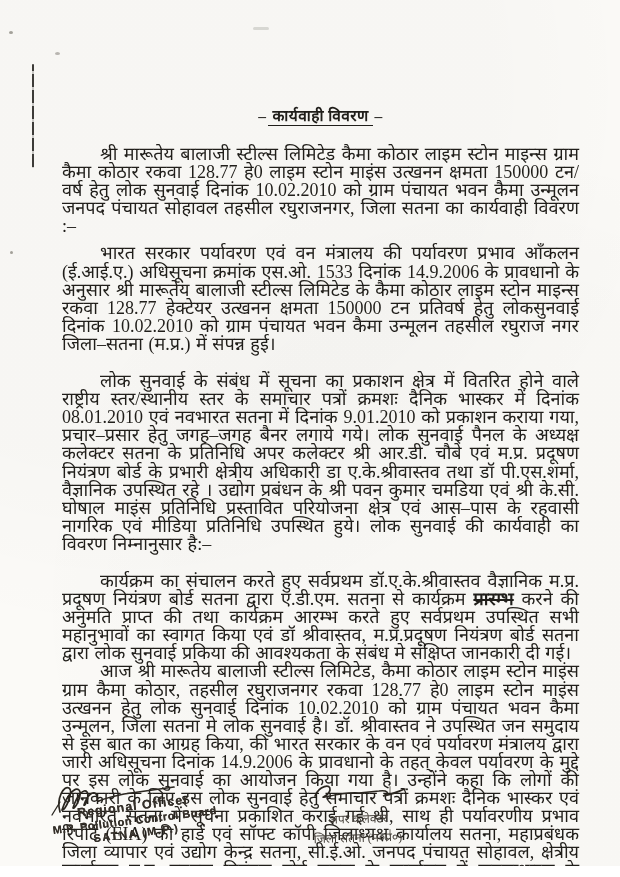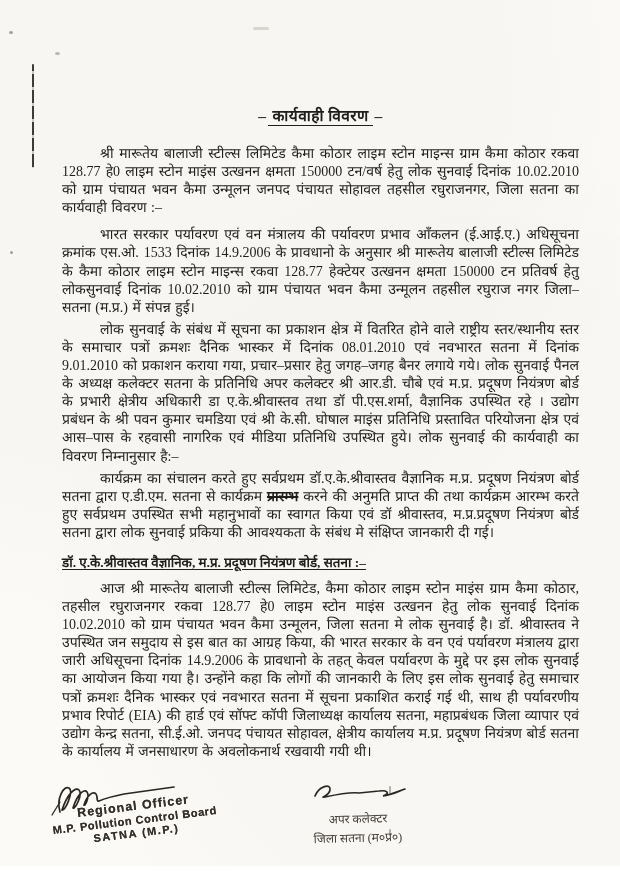--- a/index.html
+++ b/index.html
@@ -43,28 +43,28 @@
     margin-bottom:19px;
     white-space:nowrap;
   }
   .doc-title .tword {
     border-bottom:1.4px solid #201e1a;
     padding:0 4px 1px 4px;
   }
   .doc-title .dash { padding:0 2px; }
 
   p.body-para {
-    font-size:14px;
+    font-size:18px;
     line-height:18.1px;
     text-align:justify;
     text-indent:38px;
     word-spacing:1px;
   }
   p.no-gap { margin-top:9px; }
-  p.gap    { margin-top:4px; }
+  p.gap    { margin-top:19px; }
 
   .struck { text-decoration:line-through; text-decoration-thickness:1.5px;font-weight:bold; }
 
   h2.section-heading {
     margin-top:12px;
     font-size:13.4px; font-weight:700;
     line-height:18px;
     text-decoration:underline;
     text-underline-offset:2px;
   }
@@ -112,21 +112,20 @@
     </div>
 
     <p class="body-para">श्री मारूतेय बालाजी स्टील्स लिमिटेड कैमा कोठार लाइम स्टोन माइन्स ग्राम कैमा कोठार रकवा 128.77 हे0 लाइम स्टोन माइंस उत्खनन क्षमता 150000 टन/वर्ष  हेतु लोक सुनवाई दिनांक 10.02.2010 को ग्राम पंचायत भवन कैमा उन्मूलन जनपद पंचायत सोहावल तहसील रघुराजनगर, जिला सतना का कार्यवाही विवरण :–</p>
 
     <p class="body-para no-gap">भारत सरकार पर्यावरण एवं वन मंत्रालय की पर्यावरण प्रभाव आँकलन (ई.आई.ए.) अधिसूचना क्रमांक एस.ओ. 1533 दिनांक 14.9.2006 के प्रावधानो के अनुसार श्री मारूतेय बालाजी स्टील्स लिमिटेड के कैमा कोठार लाइम स्टोन माइन्स रकवा 128.77 हेक्टेयर उत्खनन क्षमता 150000 टन प्रतिवर्ष हेतु लोकसुनवाई दिनांक 10.02.2010 को ग्राम पंचायत भवन कैमा उन्मूलन तहसील रघुराज नगर जिला–सतना (म.प्र.) में संपन्न हुई।</p>
 
     <p class="body-para gap">लोक सुनवाई के संबंध में सूचना का प्रकाशन क्षेत्र में वितरित होने वाले राष्ट्रीय स्तर/स्थानीय स्तर के समाचार पत्रों क्रमशः दैनिक भास्कर में दिनांक 08.01.2010 एवं नवभारत सतना में दिनांक 9.01.2010 को प्रकाशन कराया गया, प्रचार–प्रसार हेतु जगह–जगह बैनर लगाये गये। लोक सुनवाई पैनल के अध्यक्ष कलेक्टर सतना के प्रतिनिधि अपर कलेक्टर श्री आर.डी. चौबे एवं म.प्र. प्रदूषण नियंत्रण बोर्ड के प्रभारी क्षेत्रीय अधिकारी डा ए.के.श्रीवास्तव तथा डॉ पी.एस.शर्मा, वैज्ञानिक उपस्थित रहे ।  उद्योग प्रबंधन के श्री पवन कुमार चमडिया एवं श्री के.सी. घोषाल माइंस प्रतिनिधि प्रस्तावित परियोजना क्षेत्र एवं आस–पास के रहवासी नागरिक एवं मीडिया प्रतिनिधि उपस्थित हुये। लोक सुनवाई की कार्यवाही का विवरण निम्नानुसार है:–</p>
 
     <p class="body-para gap"><span>कार्यक्रम का संचालन करते हुए सर्वप्रथम डॉ.ए.के.श्रीवास्तव वैज्ञानिक म.प्र. प्रदूषण नियंत्रण बोर्ड सतना द्वारा ए.डी.एम. सतना से कार्यक्रम </span><span class="struck">प्रारम्भ</span><span> करने की अनुमति प्राप्त की तथा कार्यक्रम आरम्भ करते हुए सर्वप्रथम उपस्थित सभी महानुभावों का स्वागत किया एवं डॉ श्रीवास्तव, म.प्र.प्रदूषण नियंत्रण बोर्ड सतना द्वारा लोक सुनवाई प्रकिया की आवश्यकता के संबंध मे संक्षिप्त जानकारी दी गई।</span></p>
 
-    <h2 class="section-heading">डॉ. ए.के.श्रीवास्तव वैज्ञानिक, म.प्र. प्रदूषण नियंत्रण बोर्ड, सतना  :–</h2>
 
     <p class="body-para">आज श्री मारूतेय बालाजी स्टील्स लिमिटेड, कैमा कोठार लाइम स्टोन माइंस ग्राम कैमा कोठार, तहसील रघुराजनगर रकवा 128.77 हे0 लाइम स्टोन माइंस उत्खनन हेतु लोक सुनवाई दिनांक 10.02.2010 को ग्राम पंचायत भवन कैमा उन्मूलन, जिला सतना मे लोक सुनवाई है। डॉ. श्रीवास्तव ने उपस्थित जन समुदाय से इस बात का आग्रह किया, की भारत सरकार के वन एवं पर्यावरण मंत्रालय द्वारा जारी अधिसूचना दिनांक 14.9.2006 के प्रावधानो के तहत् केवल पर्यावरण के मुद्दे पर इस लोक सुनवाई का आयोजन किया गया है। उन्होंने कहा कि लोगों की जानकारी के लिए इस लोक सुनवाई हेतु समाचार पत्रों क्रमशः दैनिक भास्कर एवं नवभारत सतना में सूचना प्रकाशित कराई गई थी, साथ ही पर्यावरणीय प्रभाव रिपोर्ट (EIA) की हार्ड एवं सॉफ्ट कॉपी जिलाध्यक्ष कार्यालय सतना, महाप्रबंधक जिला व्यापार एवं उद्योग केन्द्र सतना, सी.ई.ओ. जनपद पंचायत सोहावल, क्षेत्रीय कार्यालय म.प्र. प्रदूषण नियंत्रण बोर्ड सतना के कार्यालय में जनसाधारण के अवलोकनार्थ रखवायी गयी थी।</p>
 
   </div>
 
   <div class="sig-left">
     <svg width="150" height="34" viewBox="0 0 150 34">
       <path d="M14,30 C10,16 18,3 23,6 C28,9 19,30 16,28 C21,13 29,4 33,8 C37,12 29,28 27,26 C31,13 38,6 41,10 C44,14 39,25 38,23 C41,13 47,9 50,12 C52,14 50,20 53,19 C60,16 68,14 78,12 L128,5" fill="none" stroke="#2a2620" stroke-width="1.7" stroke-linecap="round"></path>
       <path d="M6,33 L14,20" fill="none" stroke="#2a2620" stroke-width="1.3" stroke-linecap="round"></path>
     </svg>

